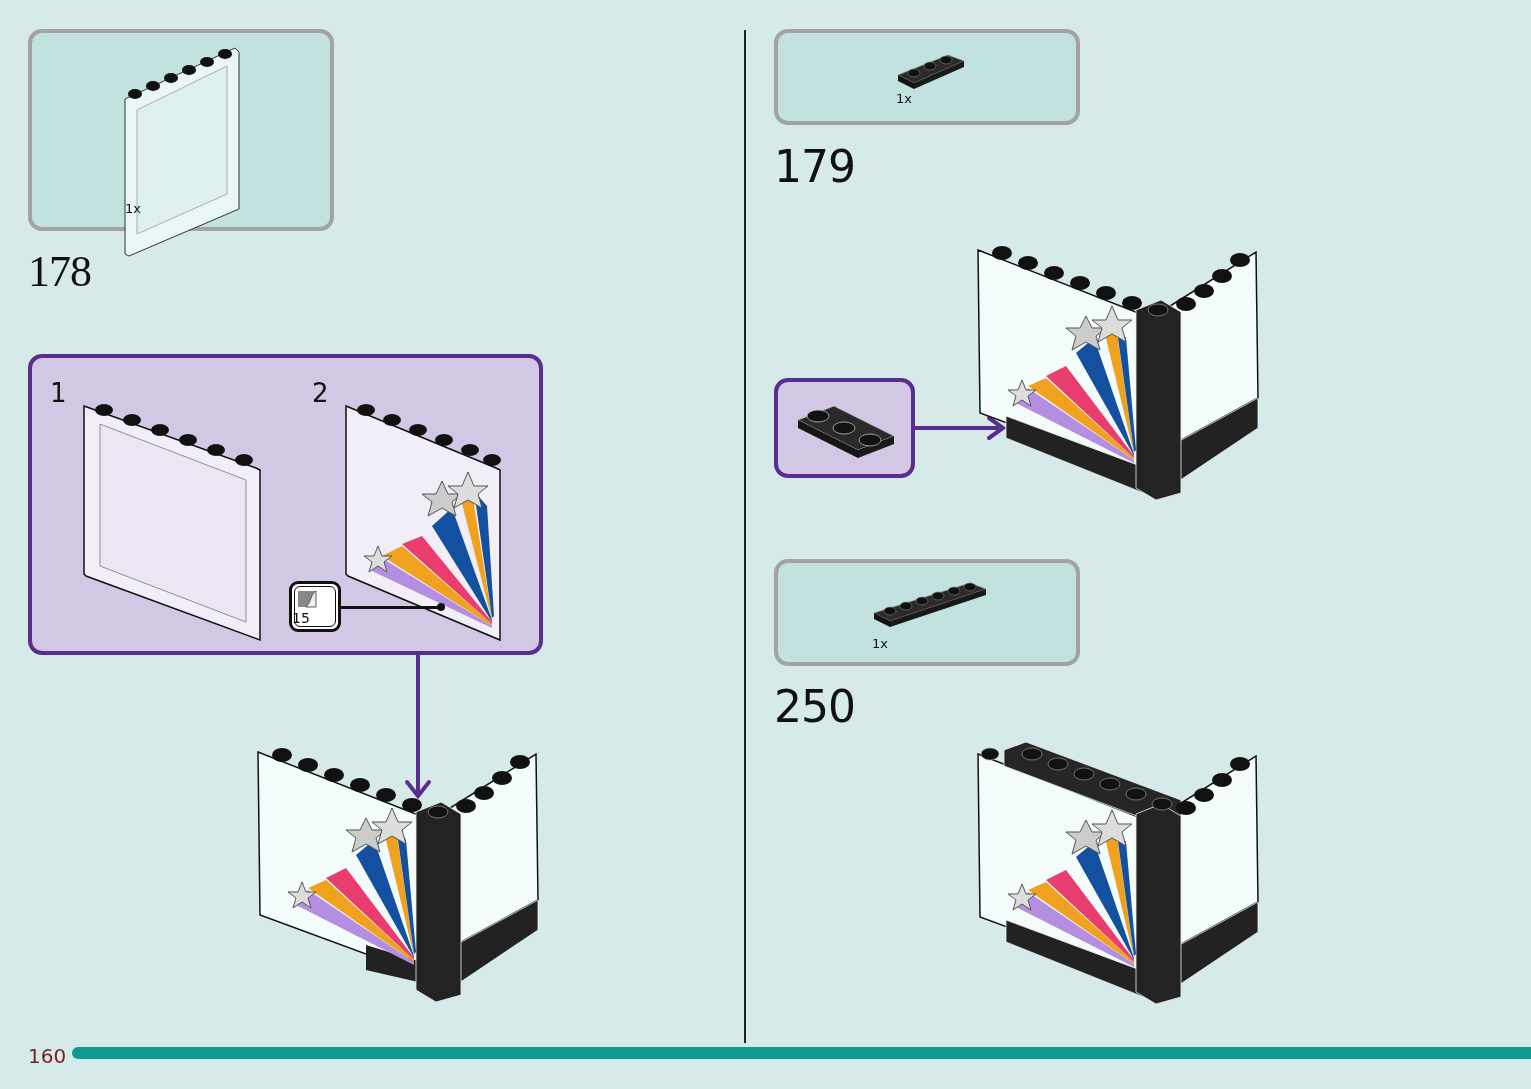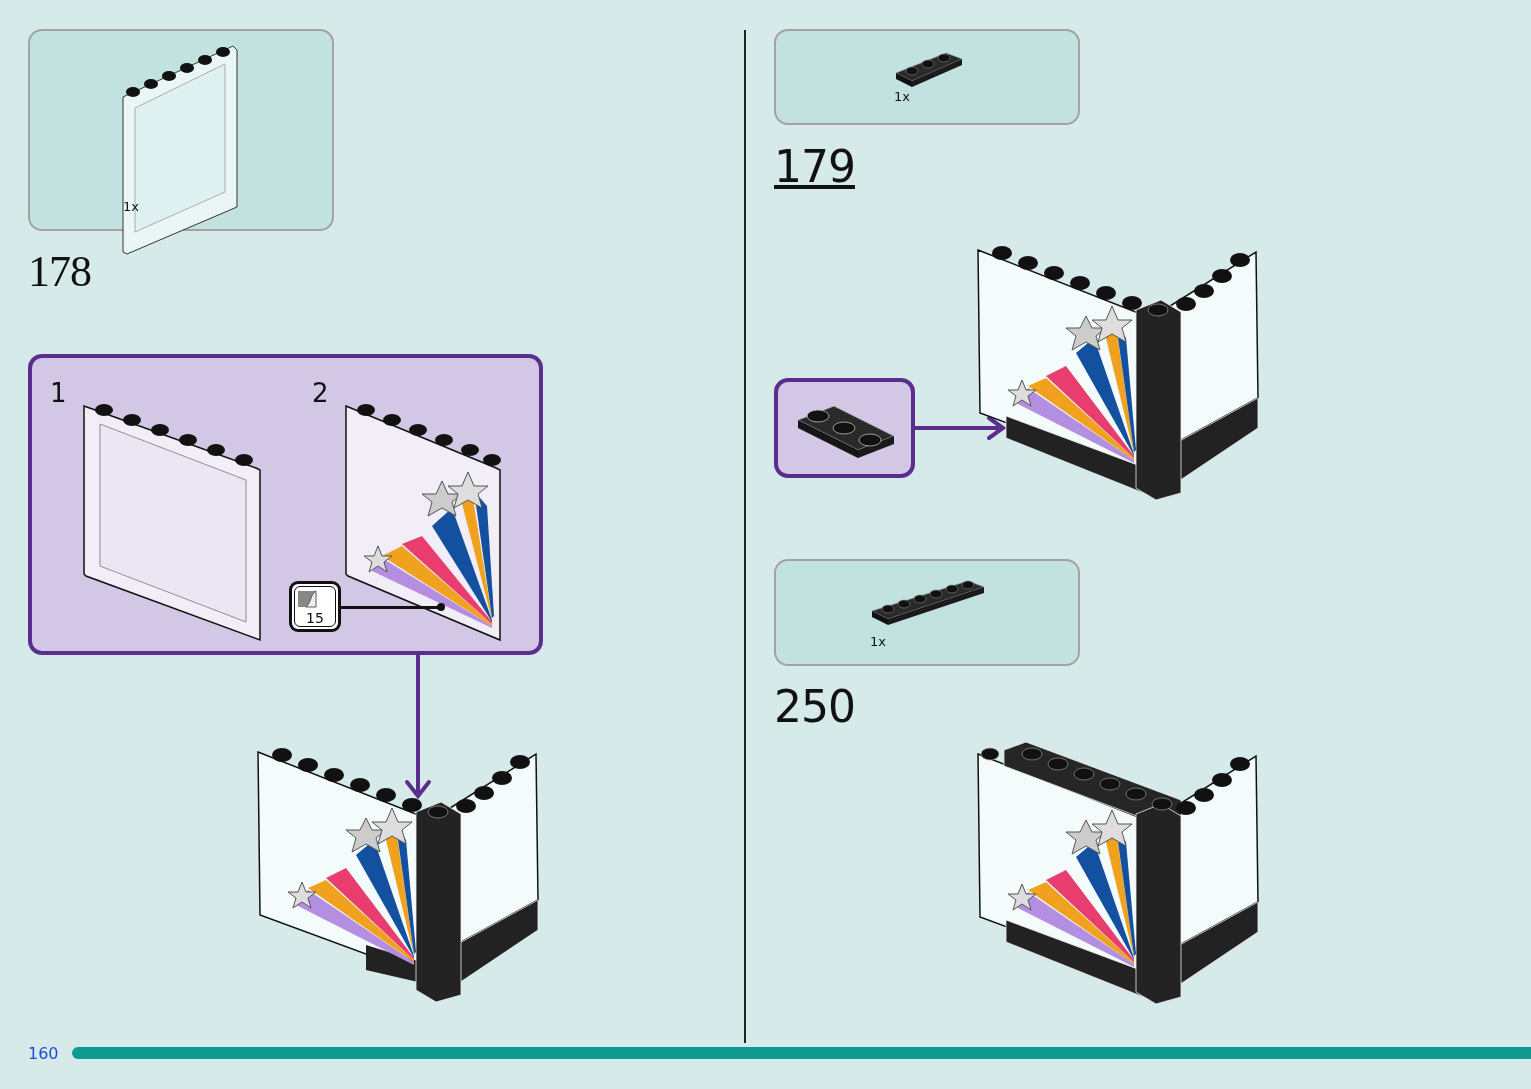--- a/index.html
+++ b/index.html
@@ -1,29 +1,29 @@
 <!DOCTYPE html>
 <html><head>
 <meta charset="utf-8">
 <style>
   html,body{margin:0;padding:0;}
   body{width:1531px;height:1089px;background:#d6eaea;position:relative;overflow:hidden;font-family:"DejaVu Sans","Liberation Sans",sans-serif;color:#111;}
   .abs{position:absolute;}
-  .parts-box{position:absolute;background:#c2e2e0;border:2px solid #a3a3a3;border-radius:14px;box-sizing:border-box;text-align:center;}
+  .parts-box{position:absolute;background:#c2e2e0;border:4px solid #a3a3a3;border-radius:14px;box-sizing:border-box;text-align:center;}
   .sub-box{position:absolute;background:#d2c7e4;border:4px solid #5a2e8c;border-radius:14px;box-sizing:border-box;}
   .qty{position:absolute;font-size:13px;color:#111;}
   .step-num{position:absolute;font-size:44px;letter-spacing:-1px;color:#111;line-height:1;}
   .substep-num{position:absolute;font-size:26px;color:#111;line-height:1;}
   .divider{position:absolute;left:744px;top:30px;width:2px;height:1013px;background:#222;}
   .footer-bar{position:absolute;left:72px;top:1047px;width:1470px;height:12px;background:#0f9a92;border-radius:6px 0 0 6px;}
-  .page-num{position:absolute;left:28px;top:1044px;font-size:16px;color:#1d4ed8;}
+  .page-num{position:absolute;left:28px;top:1044px;font-size:20px;color:#7f1d1d;}
   svg{position:absolute;overflow:visible;}
   .sticker-ref{position:absolute;left:289px;top:581px;width:52px;height:51px;border:3px solid #111;border-radius:9px;background:#fff;box-sizing:border-box;}
   .sticker-ref .inner{position:absolute;left:2px;top:2px;right:2px;bottom:2px;border:1.5px solid #111;border-radius:6px;}
-  .sticker-ref .num{position:absolute;left:0;right:0;bottom:3px;text-align:center;font-size:14px;}
+  .sticker-ref .num{position:absolute;left:0;right:0;bottom:3px;text-align:left;font-size:14px;}
 </style>
 </head>
 <body>
 
 <div class="divider"></div>
 
 <div class="parts-box" style="left:28px;top:29px;width:306px;height:202px;">
   <svg width="306" height="202" style="left:-4px;top:-4px;">
     <g transform="translate(95,15)">
       <polygon points="2,55 112,4 116,8 116,165 6,212 2,210" fill="#eaf6f6" stroke="#333" stroke-width="1"></polygon>
@@ -143,21 +143,21 @@
     <polygon points="4,22 54,2 70,8 20,30" fill="#2a2a2a" stroke="#999" stroke-width="0.6"></polygon>
     <polygon points="4,22 20,30 20,36 4,28" fill="#111"></polygon>
     <polygon points="20,30 70,8 70,14 20,36" fill="#1a1a1a"></polygon>
     <ellipse cx="20" cy="20" rx="6" ry="4" fill="#111" stroke="#888" stroke-width="0.6"></ellipse>
     <ellipse cx="36" cy="13" rx="6" ry="4" fill="#111" stroke="#888" stroke-width="0.6"></ellipse>
     <ellipse cx="52" cy="7" rx="6" ry="4" fill="#111" stroke="#888" stroke-width="0.6"></ellipse>
   </svg>
   <div class="qty" style="left:118px;top:58px;">1x</div>
 </div>
 
-<div class="step-num" style="left:774px;top:145px;text-decoration:underline;">179</div>
+<div class="step-num" style="left:774px;top:145px;">179</div>
 
 <div class="sub-box" style="left:774px;top:378px;width:141px;height:100px;">
   <svg width="110" height="60" style="left:16px;top:18px;">
     <polygon points="4,20 40,6 100,36 64,50" fill="#2a2a2a" stroke="#bbb" stroke-width="0.8"></polygon>
     <polygon points="4,20 64,50 64,58 4,28" fill="#151515"></polygon>
     <polygon points="64,50 100,36 100,44 64,58" fill="#1a1a1a"></polygon>
     <ellipse cx="24" cy="16" rx="11" ry="6" fill="#111" stroke="#bbb" stroke-width="0.8"></ellipse>
     <ellipse cx="50" cy="28" rx="11" ry="6" fill="#111" stroke="#bbb" stroke-width="0.8"></ellipse>
     <ellipse cx="76" cy="40" rx="11" ry="6" fill="#111" stroke="#bbb" stroke-width="0.8"></ellipse>
   </svg>

